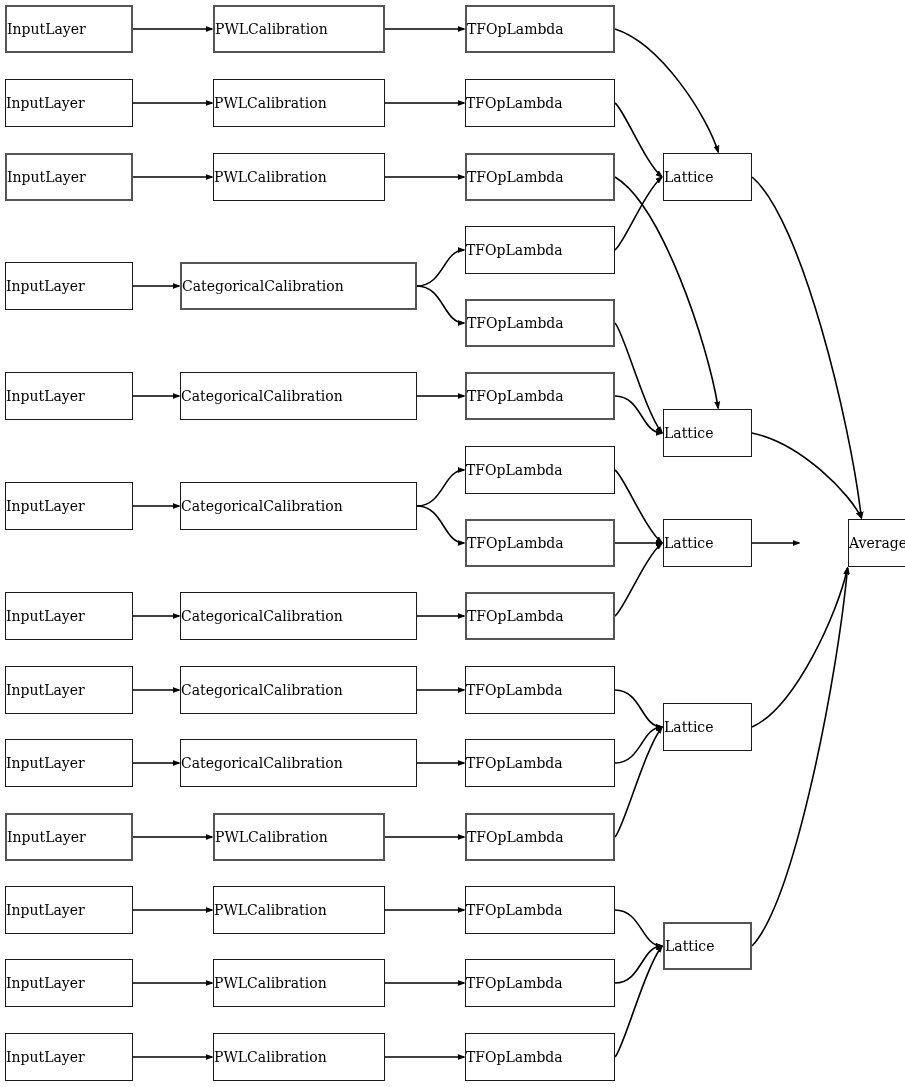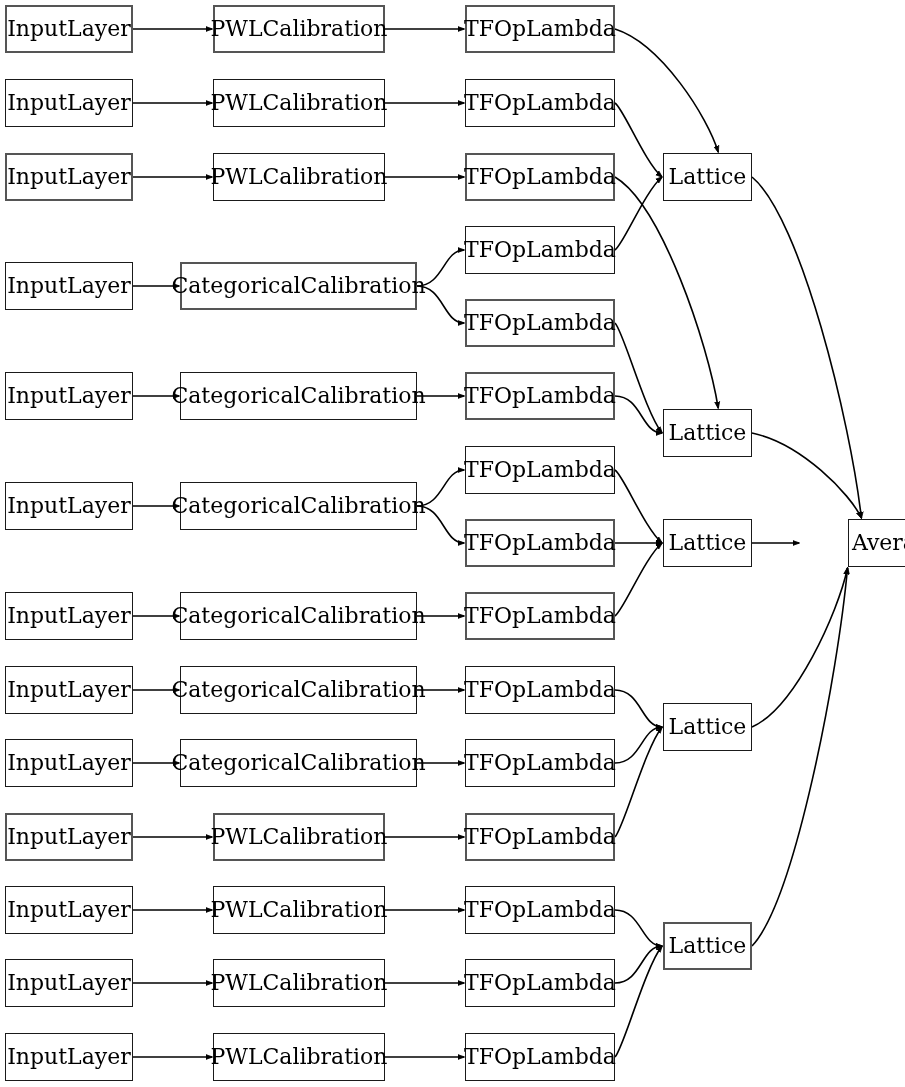--- a/index.html
+++ b/index.html
@@ -15,23 +15,22 @@
     font-family: "DejaVu Serif", "Liberation Serif", serif;
     overflow: hidden;
   }
   .node {
     position: absolute;
     box-sizing: border-box;
     border: 1px solid #1a1a1a;
     background: #ffffff;
     display: flex;
     align-items: center;
-    justify-content: center;
     color: #000000;
-    font-size: 22px;
+    font-size: 14px;
     line-height: 1;
     white-space: nowrap;
     z-index: 2;
   }
   .node.thick {
     border-color: #555555;
     border-width: 2px;
   }
   svg.edges {
     position: absolute;

